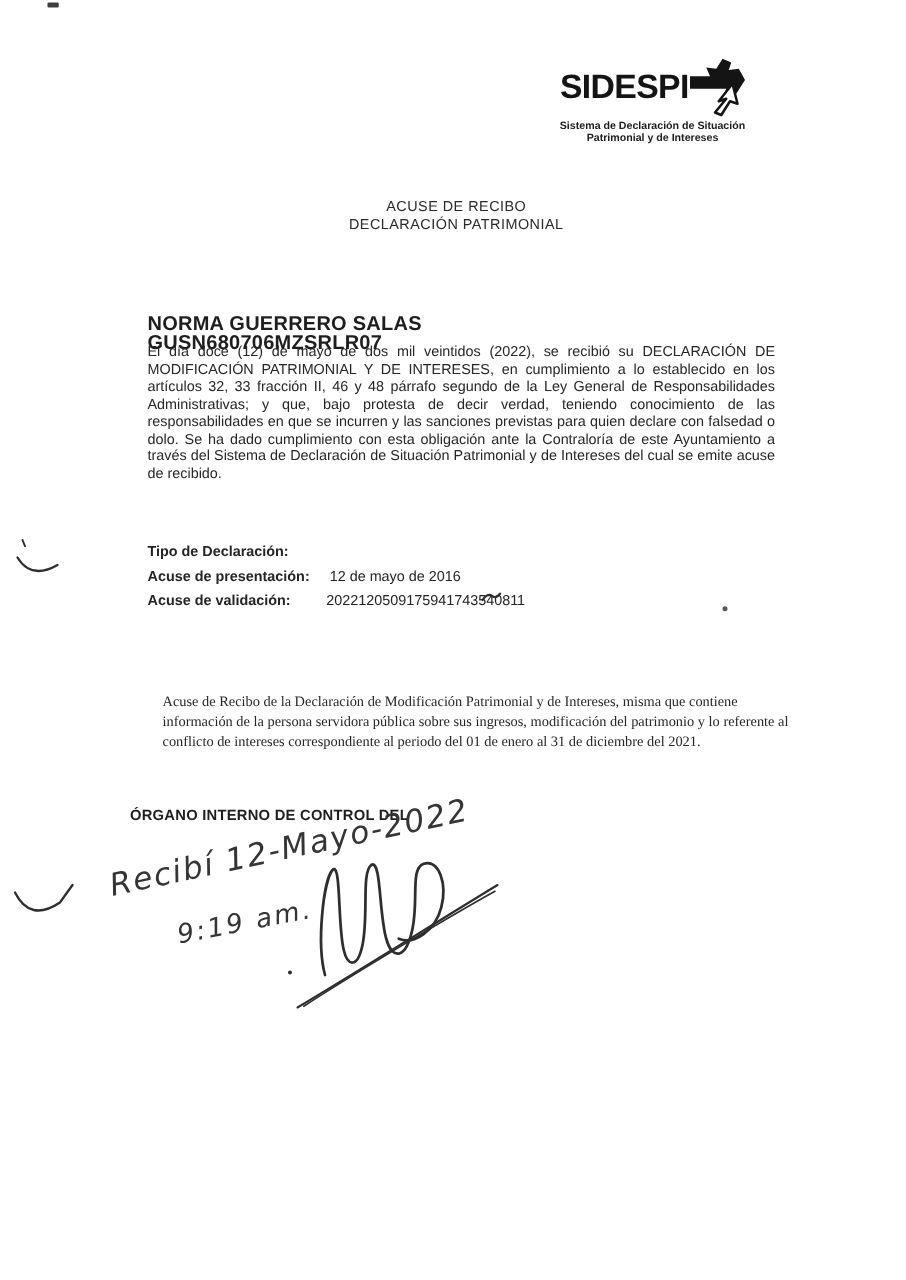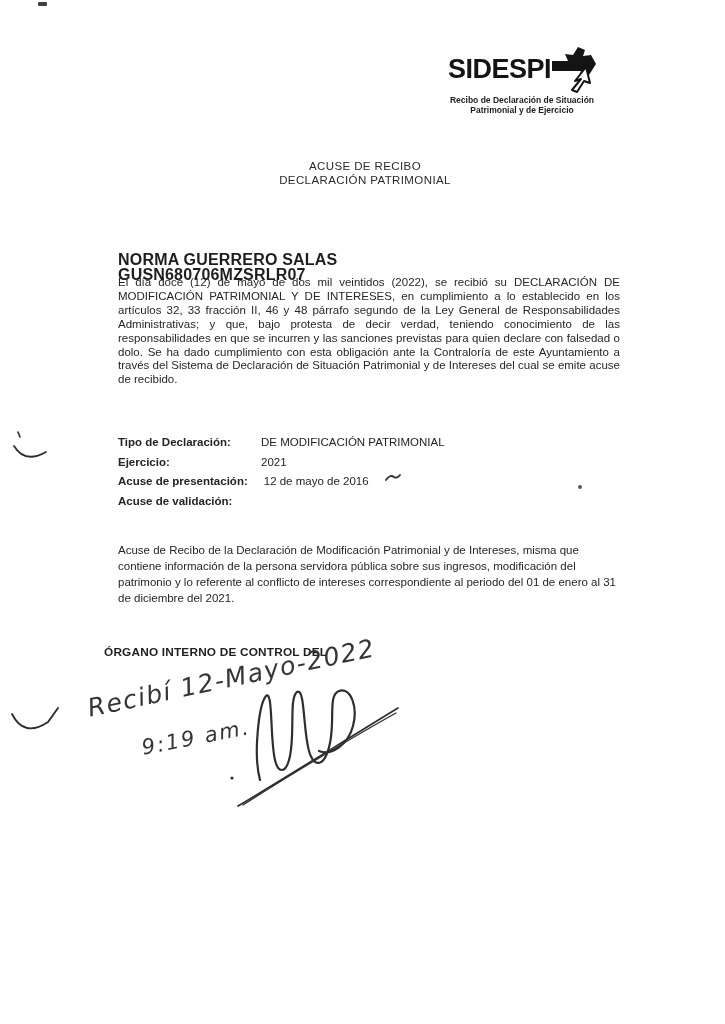--- a/index.html
+++ b/index.html
@@ -15,22 +15,22 @@
   .logo-tagline { font-size:8.5px; font-weight:700; line-height:10px; color:#1c1c1c; margin-top:1px; }
   
   .title { position:absolute; top:160px; left:0; width:730px; text-align:center;
            font-size:11.5px; line-height:13.8px; letter-spacing:0.4px; color:#2a2a2a; }
   
   .recipient { position:absolute; top:253px; left:118px; font-weight:700;
                font-size:16px; line-height:14.5px; color:#1e1e1e; letter-spacing:0.2px; }
   
   .body1 { position:absolute; top:276px; left:118px; width:502px; margin:0;
            font-size:11.5px; line-height:13.9px; text-align:justify; color:#262626; }
-  .body2 { position:absolute; top:542px; left:118px; width:505px; margin:0;
-           font-size:11.5px; line-height:16px; color:#262626; }
+  .body2 { position:absolute; top:542px; left:118px; width:505px; margin:12px;
+           font-size:11.5px; line-height:16px; color:#262626;font-family:Liberation Serif, serif; }
   
   .fields { position:absolute; top:433px; left:118px; font-size:11.5px; color:#242424; }
   .frow { display:flex; line-height:19.6px; }
   .flabel { min-width:127px; font-weight:700; padding-right:16px; }
   
   .organ { position:absolute; top:645px; left:104px; font-size:11.8px; font-weight:700;
            letter-spacing:0.2px; color:#1e1e1e; }
   
   .hand { position:absolute; font-style:italic; color:#353535;
           font-family:"DejaVu Sans", sans-serif; white-space:nowrap; }
@@ -61,52 +61,48 @@
     <div class="logo-row">
       <span class="logo-text">SIDESPI</span>
       <span class="logo-arrow">
         <svg width="44" height="50" viewBox="0 0 44 50">
           <path d="M0,17 h16 l-3,-7 8,1 5,-8 7,3 -2,6 8,-1 5,9 -7,11 -11,3 3,-7 h-29 z" fill="#141414"></path>
           <path d="M20,46 l9,-11 -6,2 11,-14 4,16 -6,-2 -7,11 z" fill="#ffffff" stroke="#141414" stroke-width="2" stroke-linejoin="round"></path>
         </svg>
       </span>
     </div>
     <div class="logo-tagline">
-      <div>Recibo de Declaración de Situación</div>
-      <div>Patrimonial y de Ejercicio</div>
+      <div>Sistema de Declaración de Situación</div>
+      <div>Patrimonial y de Intereses</div>
     </div>
   </div>
 
   <div class="title">
     <div>ACUSE DE RECIBO</div>
     <div>DECLARACIÓN PATRIMONIAL</div>
   </div>
 
   <div class="recipient">
     <div>NORMA GUERRERO SALAS</div>
     <div>GUSN680706MZSRLR07</div>
   </div>
 
   <p class="body1">El día doce (12) de mayo de dos mil veintidos (2022), se recibió su DECLARACIÓN DE MODIFICACIÓN PATRIMONIAL Y DE INTERESES, en cumplimiento a lo establecido en los artículos 32, 33 fracción II, 46 y 48 párrafo segundo de la Ley General de Responsabilidades Administrativas; y que, bajo protesta de decir verdad, teniendo conocimiento de las responsabilidades en que se incurren y las sanciones previstas para quien declare con falsedad o dolo. Se ha dado cumplimiento con esta obligación ante la Contraloría de este Ayuntamiento a través del Sistema de Declaración de Situación Patrimonial y de Intereses del cual se emite acuse de recibido.</p>
 
   <div class="fields">
     <div class="frow">
       <span class="flabel">Tipo de Declaración:</span>
-      <span class="fvalue">DE MODIFICACIÓN PATRIMONIAL</span>
-    </div>
-    <div class="frow">
-      <span class="flabel">Ejercicio:</span>
-      <span class="fvalue">2021</span>
     </div>
     <div class="frow">
       <span class="flabel">Acuse de presentación:</span>
       <span class="fvalue">12 de mayo de 2016</span>
     </div>
     <div class="frow">
       <span class="flabel">Acuse de validación:</span>
+      <span class="fvalue">2022120509175941743540811</span>
     </div>
   </div>
 
   <svg class="smudge" width="18" height="12" viewBox="0 0 18 12">
     <path d="M2,8 q4,-6 8,-3 q3,2 6,-2" stroke="#2e2e2e" stroke-width="1.8" fill="none" stroke-linecap="round"></path>
   </svg>
 
   <p class="body2">Acuse de Recibo de la Declaración de Modificación Patrimonial y de Intereses, misma que contiene información de la persona servidora pública sobre sus ingresos, modificación del patrimonio y lo referente al conflicto de intereses correspondiente al periodo del 01 de enero al 31 de diciembre del 2021.</p>
 
   <div class="organ">ÓRGANO INTERNO DE CONTROL DEL</div>

